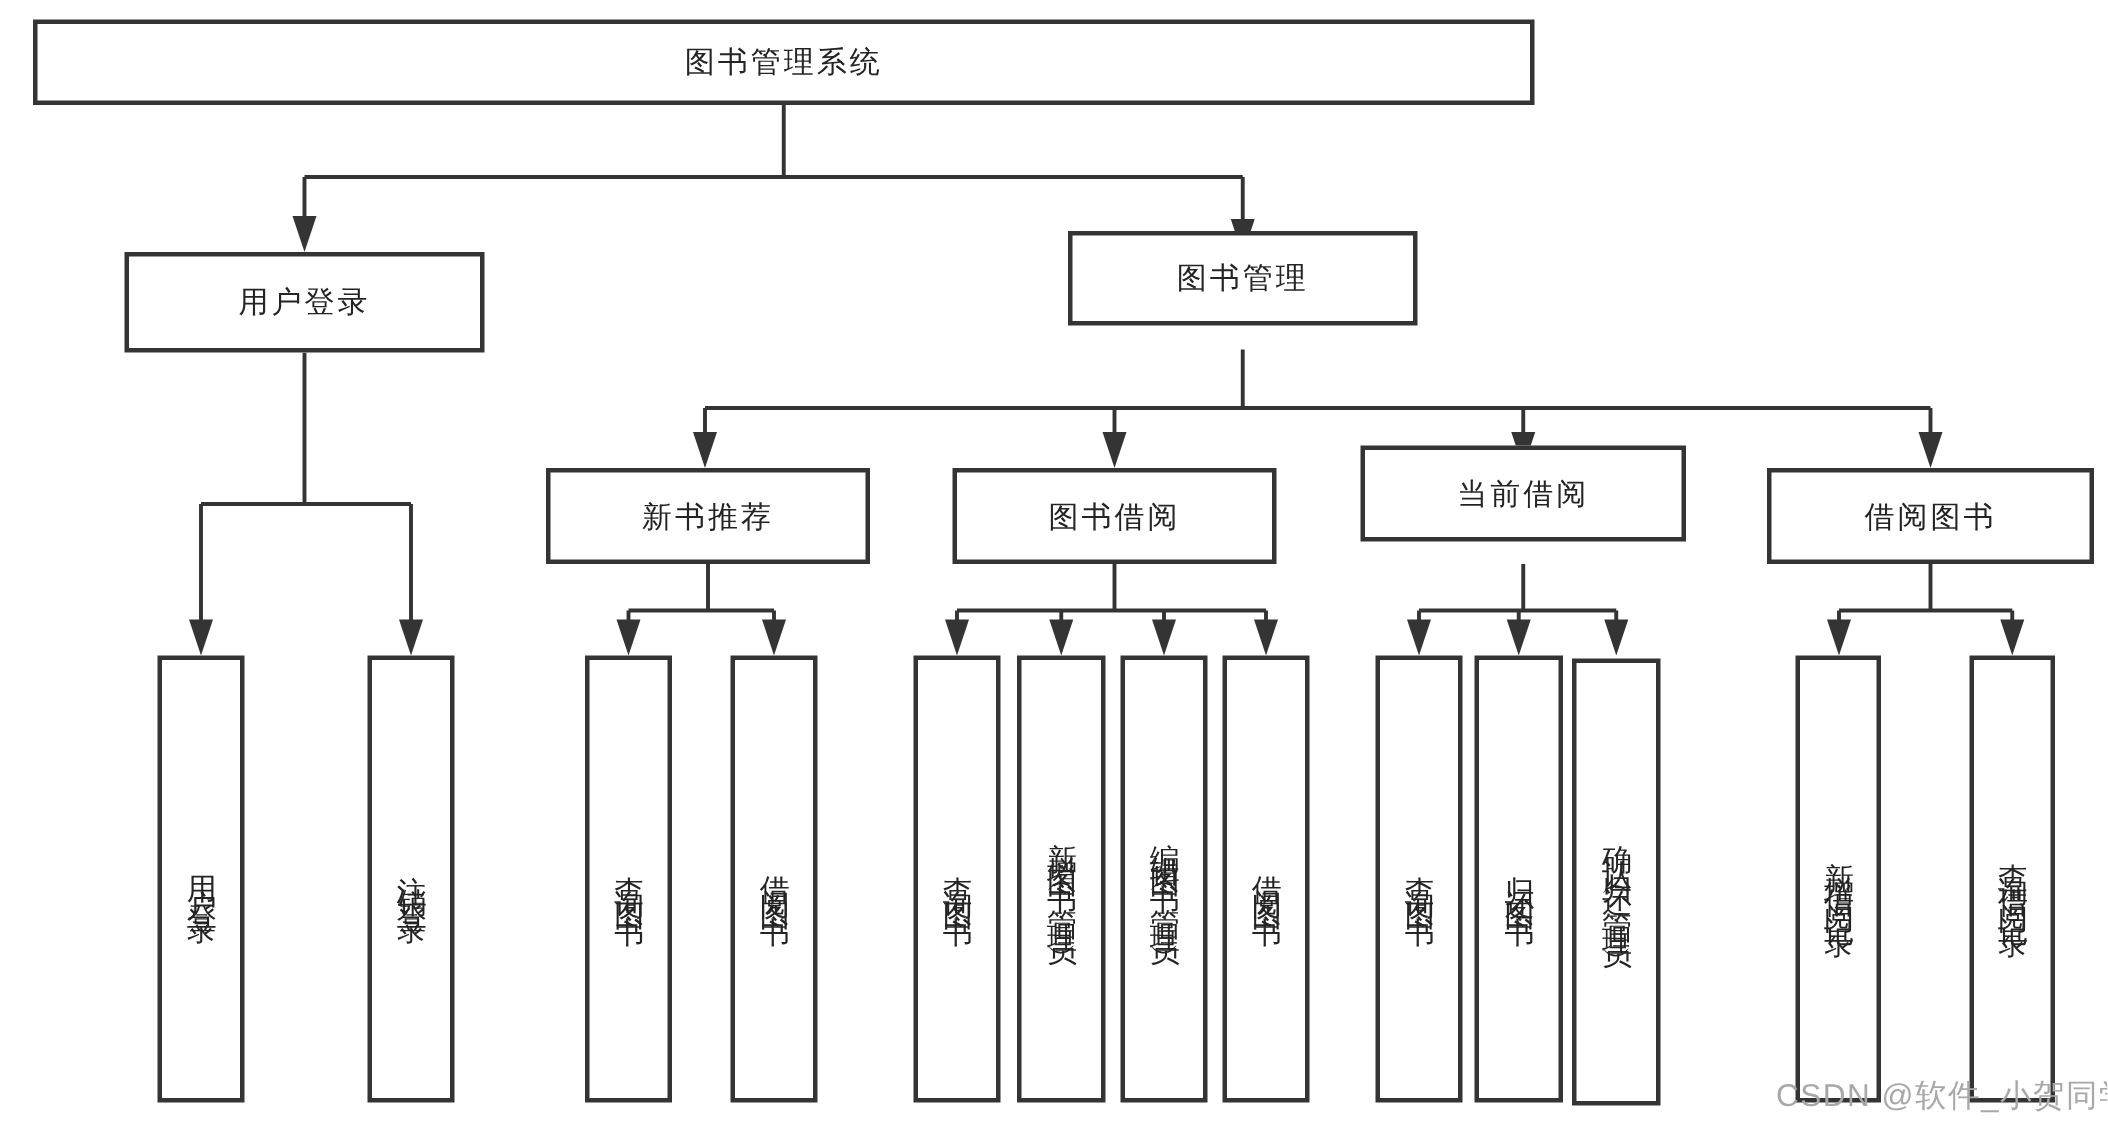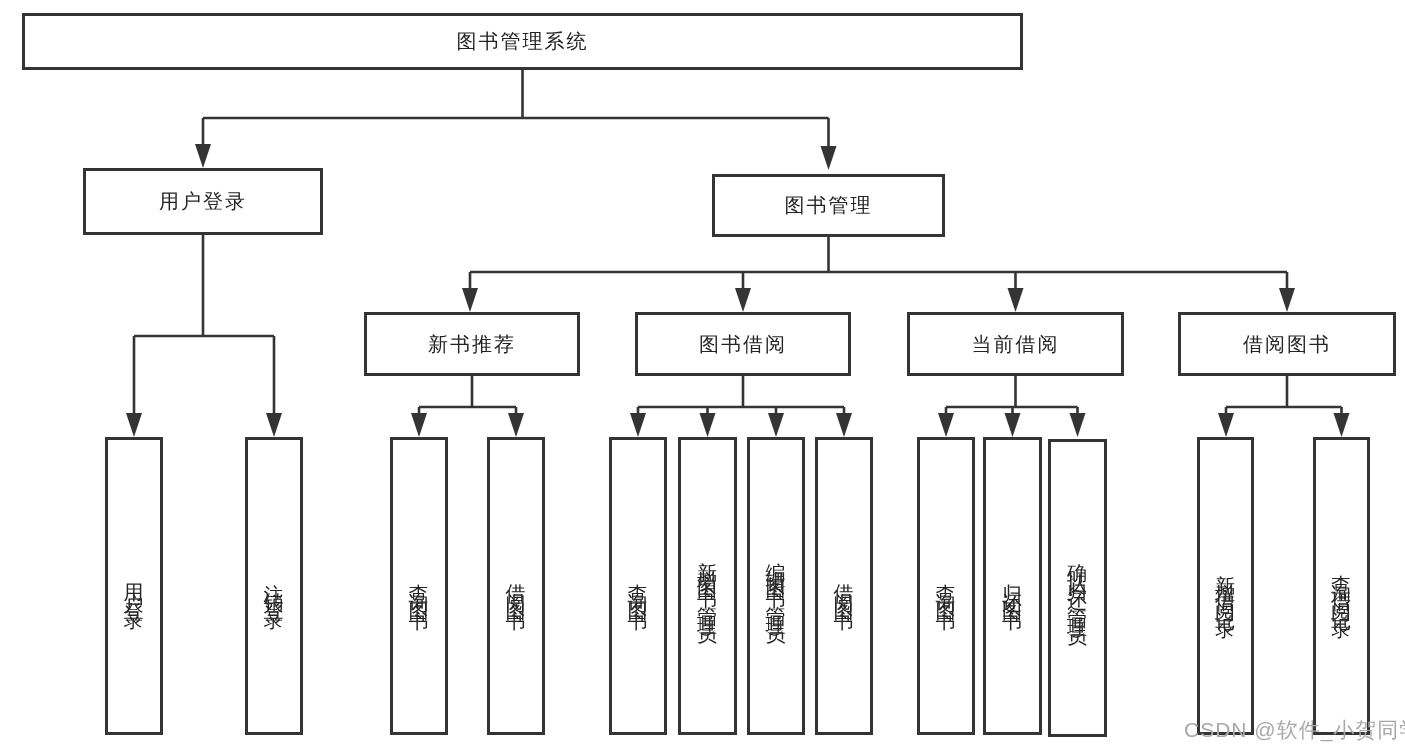--- a/index.html
+++ b/index.html
@@ -90,31 +90,31 @@
     </g>
   </svg>
 
   <div class="node h" style="left:22px;top:13px;width:1001px;height:57px">
     <span>图书管理系统</span>
   </div>
 
   <div class="node h" style="left:83px;top:168px;width:240px;height:67px">
     <span>用户登录</span>
   </div>
-  <div class="node h" style="left:712px;top:174px;width:233px;height:63px">
+  <div class="node h" style="left:712px;top:154px;width:233px;height:63px">
     <span>图书管理</span>
   </div>
 
   <div class="node h" style="left:364px;top:312px;width:216px;height:64px">
     <span>新书推荐</span>
   </div>
   <div class="node h" style="left:635px;top:312px;width:216px;height:64px">
     <span>图书借阅</span>
   </div>
-  <div class="node h" style="left:907px;top:312px;width:217px;height:64px">
+  <div class="node h" style="left:907px;top:297px;width:217px;height:64px">
     <span>当前借阅</span>
   </div>
   <div class="node h" style="left:1178px;top:312px;width:218px;height:64px">
     <span>借阅图书</span>
   </div>
 
   <div class="node v" style="left:105px;top:437px;width:58px;height:298px">
     <span class="vtext">用户登录</span>
   </div>
   <div class="node v" style="left:245px;top:437px;width:58px;height:298px">

